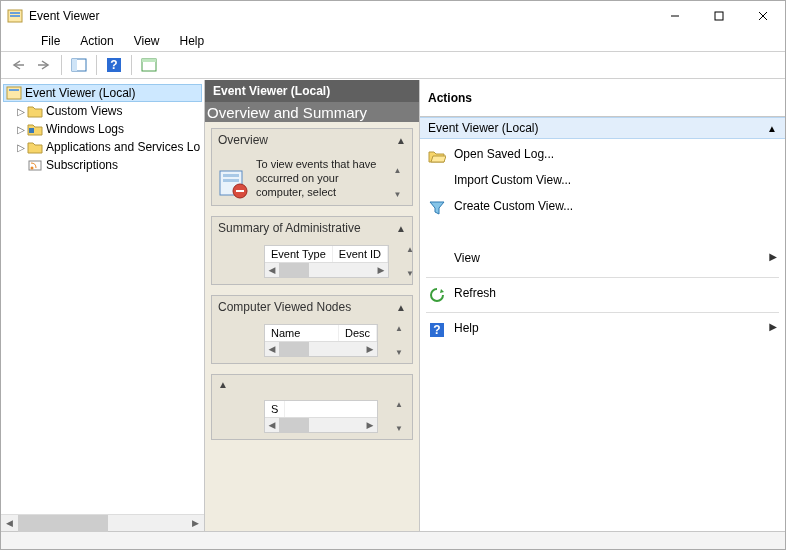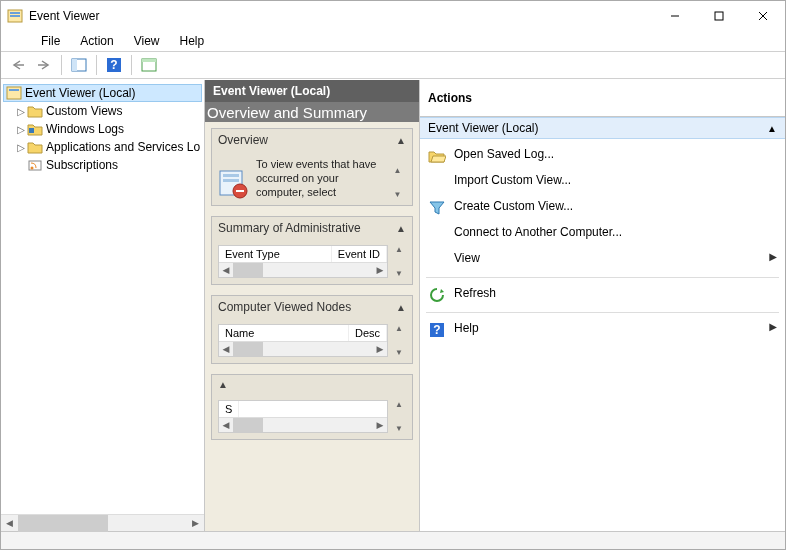--- a/index.html
+++ b/index.html
@@ -43,21 +43,21 @@
 .sec-body .scrollv span { font-size: 8px; color: #666; line-height: 8px; }
 .ov-icon { width: 32px; height: 32px; flex: none; }
 .ov-text { flex: 1; font-size: 11px; color: #222; line-height: 14px; }
 .mini-list { background: #fff; border: 1px solid #ccc; }
 .mini-list .cols { display: flex; border-bottom: 1px solid #ddd; }
 .mini-list .col { padding: 2px 6px; border-right: 1px solid #eee; font-size: 11px; white-space: nowrap; }
 .mini-list .col.flex { flex: 1; }
 .mini-list .hsb { height: 14px; display: flex; align-items: center; background: #f0f0f0; }
 .mini-list .hsb .hbtn { width: 14px; text-align: center; font-size: 9px; color: #666; }
 .mini-list .hsb .hthumb { width: 30px; height: 14px; background: #cdcdcd; }
-.mini-list-wrap { flex: 1; display: flex; gap: 4px; }
+.mini-list-wrap { flex: 1; display: flex; gap: 14px; margin-left: 46px; }
 .mini-list-wrap .scrollv2 { width: 14px; display: flex; flex-direction: column; justify-content: space-between; }
 .mini-list-wrap .scrollv2 span { font-size: 8px; color: #666; text-align: center; }
 
 .actions-pane { flex: 1; background: #fff; display: flex; flex-direction: column; }
 .actions-hdr { border-bottom: 1px solid #c7c7c7; font-weight: bold; padding: 3px 8px; height: 37px; display: flex; align-items: center; }
 .actions-sub { background: #e2eefb; border: 1px solid #b8d6f2; border-left: none; border-right: none; padding: 3px 8px; display: flex; align-items: center; }
 .actions-sub .sub-title { flex: 1; }
 .actions-sub .caret { font-size: 10px; }
 .actions-list { padding: 4px 0; }
 .action-item { display: flex; align-items: flex-start; padding: 4px 8px; gap: 8px; }
@@ -338,21 +338,20 @@
       <div class="action-item">
         <span class="ai-icon">
             <svg width="18" height="16">
               <path d="M2 2 h14 l-5 6 v6 l-4 -2 v-4 z" fill="#86c5e8" stroke="#2e7ab2"></path>
             </svg>
           </span>
         <span class="ai-label">Create Custom View...</span>
       </div>
       <div class="action-item">
         <span class="ai-icon"></span>
-        <span class="ai-label">Connect to Another Computer...</span>
       </div>
       <div class="action-item">
         <span class="ai-icon"></span>
         <span class="ai-label">View</span>
         <span class="ai-arrow">▶</span>
       </div>
       <div style="height:1px;background:#ddd;margin:4px 6px"></div>
       <div class="action-item">
         <span class="ai-icon">
             <svg width="18" height="16">

